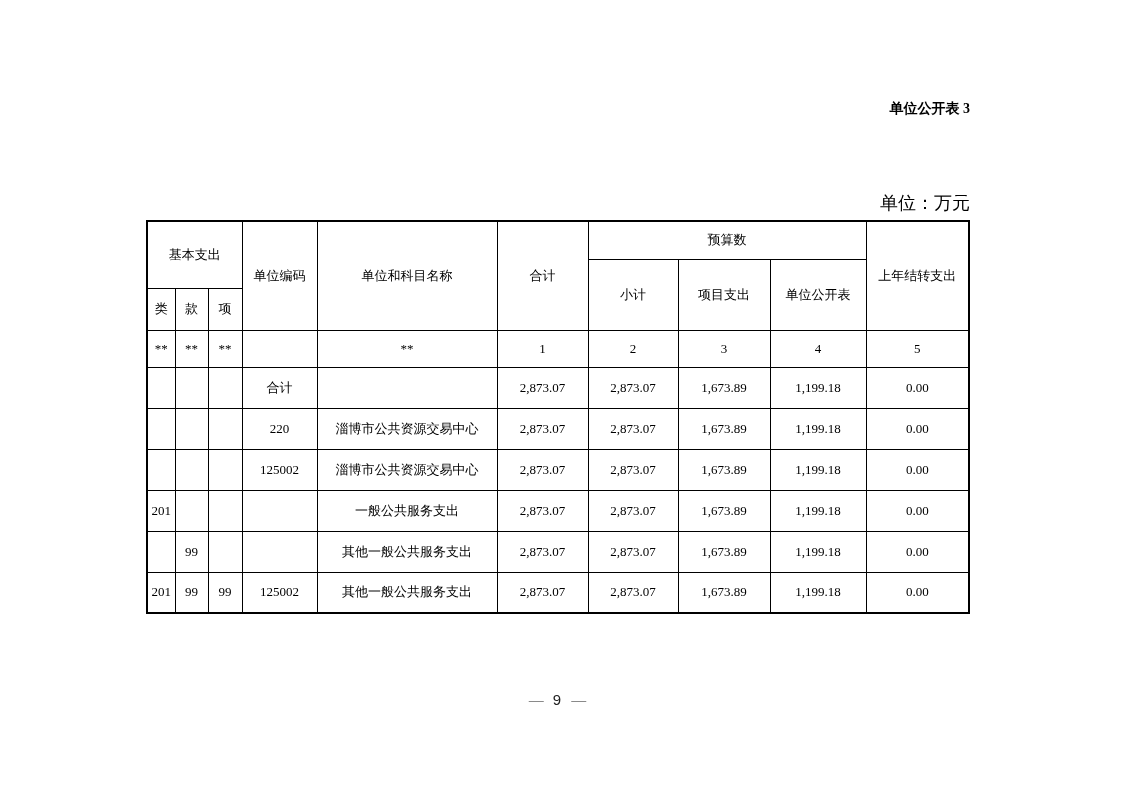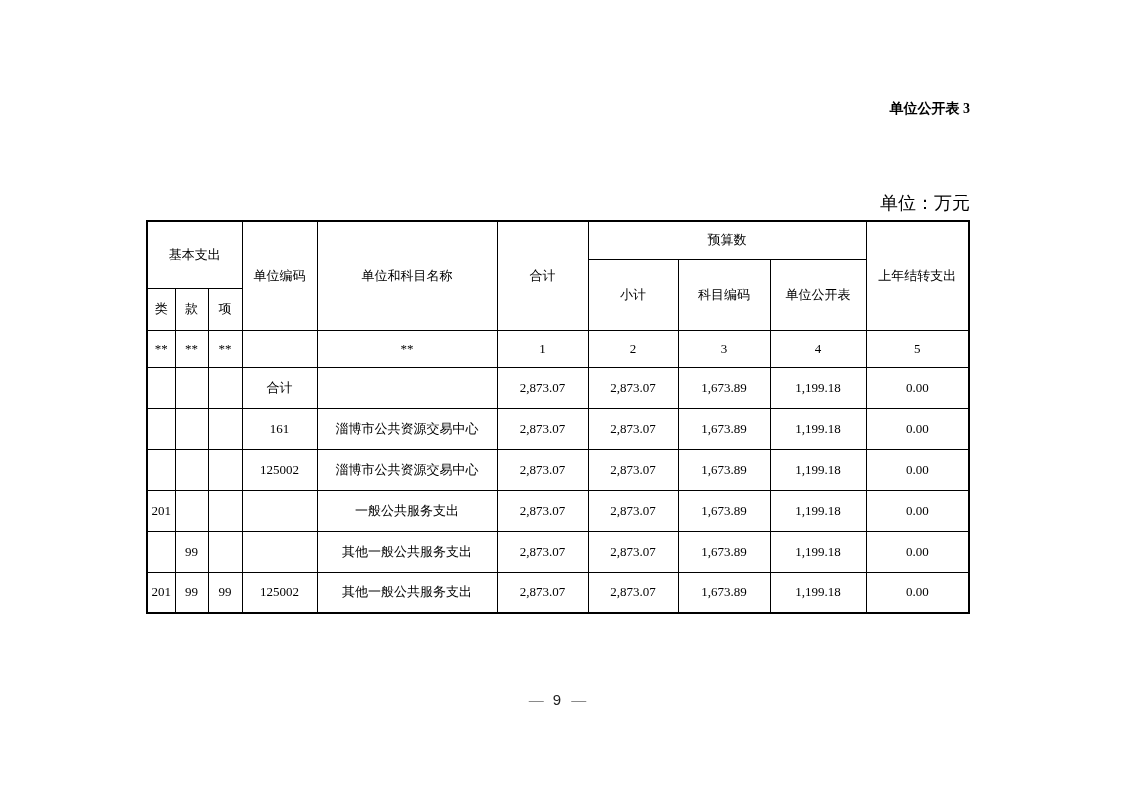--- a/index.html
+++ b/index.html
@@ -112,21 +112,21 @@
         <tr class="hrow-a">
           <th colspan="3" rowspan="2">基本支出</th>
           <th rowspan="3">单位编码</th>
           <th rowspan="3">单位和科目名称</th>
           <th rowspan="3">合计</th>
           <th colspan="3">预算数</th>
           <th rowspan="3">上年结转支出</th>
         </tr>
         <tr class="hrow-b">
           <th rowspan="2">小计</th>
-          <th rowspan="2">科目编码</th>
+          <th rowspan="2">项目支出</th>
           <th rowspan="2">单位公开表</th>
         </tr>
         <tr class="hrow-c">
           <th>类</th>
           <th>款</th>
           <th>项</th>
         </tr>
       </thead>
       <tbody>
         <tr class="star-row">
@@ -150,21 +150,21 @@
           <td>2,873.07</td>
           <td>2,873.07</td>
           <td>1,673.89</td>
           <td>1,199.18</td>
           <td>0.00</td>
         </tr>
         <tr class="data-row">
           <td></td>
           <td></td>
           <td></td>
-          <td>161</td>
+          <td>220</td>
           <td>淄博市公共资源交易中心</td>
           <td>2,873.07</td>
           <td>2,873.07</td>
           <td>1,673.89</td>
           <td>1,199.18</td>
           <td>0.00</td>
         </tr>
         <tr class="data-row">
           <td></td>
           <td></td>

